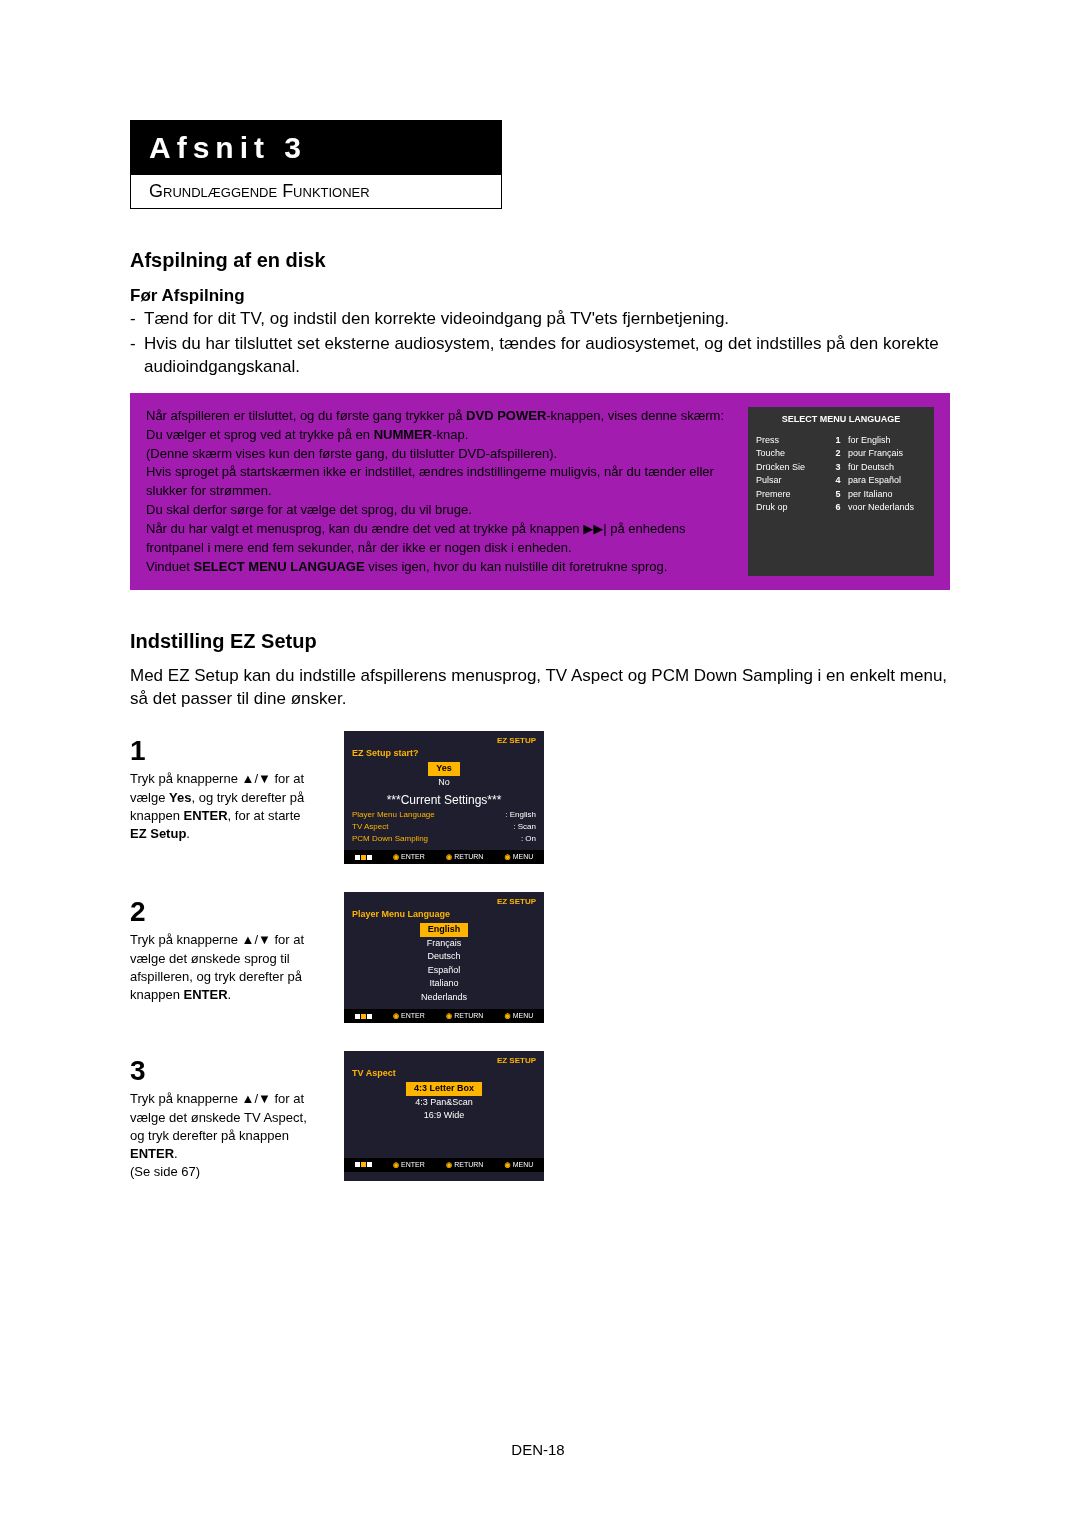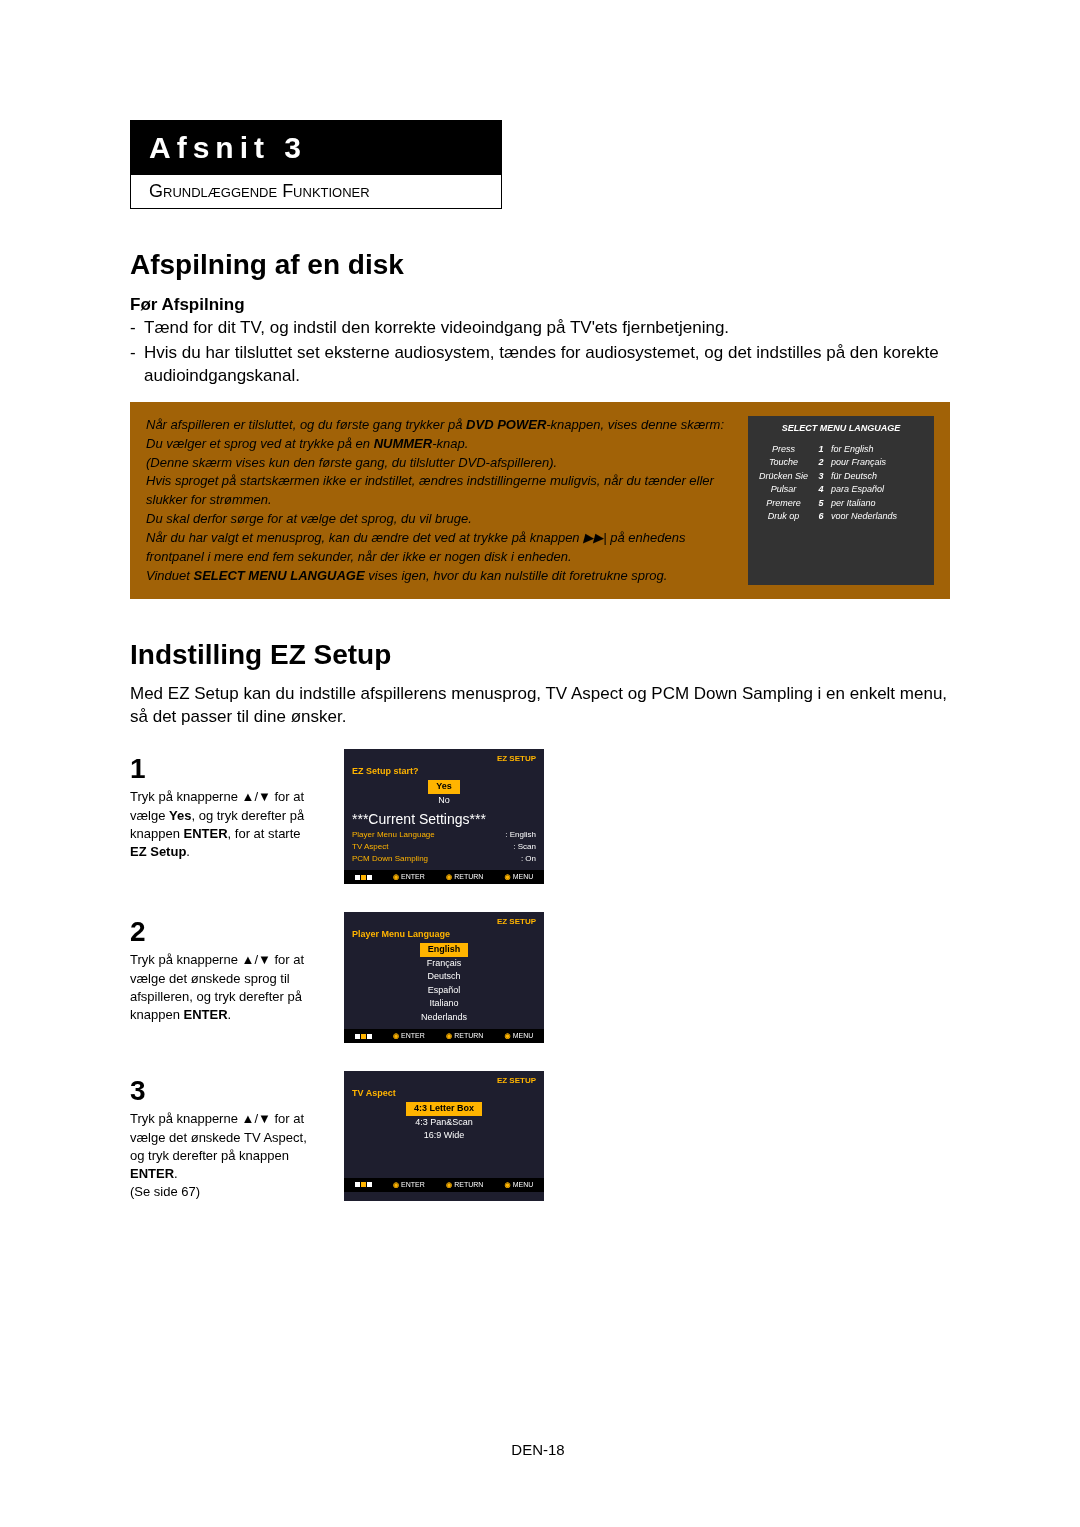--- a/index.html
+++ b/index.html
@@ -26,21 +26,21 @@
     letter-spacing: 6px;
     font-size: 30px;
     padding: 10px 18px;
   }
   .section-sub {
     font-variant: small-caps;
     font-size: 18px;
     padding: 6px 18px;
   }
   .h1 {
-    font-size: 28px;
+    font-size: 20px;
     font-weight: bold;
     margin-top: 40px;
     margin-bottom: 12px;
     font-family: Arial, Helvetica, sans-serif;
   }
   .h2 {
     font-size: 17px;
     font-weight: bold;
     margin-top: 14px;
   }
@@ -52,28 +52,27 @@
     display: flex;
     font-size: 17px;
     line-height: 1.35;
     margin-top: 2px;
   }
   .li span.dash {
     width: 14px;
     flex: 0 0 14px;
   }
   .gray-box {
-    background: #a16207;
+    background: #a21caf;
     padding: 14px 16px;
     margin-top: 14px;
     display: flex;
     gap: 8px;
     font-size: 13px;
     line-height: 1.45;
-    font-style: italic;
   }
   .gray-box .left {
     flex: 1;
   }
   
   .lang-menu {
     background: #333;
     color: #fff;
     font-size: 10px;
     width: 170px;
@@ -84,21 +83,21 @@
     font-weight: bold;
     font-size: 9px;
     margin-bottom: 8px;
   }
   .lang-row {
     display: flex;
     justify-content: space-between;
     font-size: 9px;
     line-height: 1.5;
   }
-  .lang-row .l { width: 55px; text-align: center; margin-right: 5px;}
+  .lang-row .l { width: 55px; text-align: left; margin-right: 22px;}
   .lang-row .n { width: 10px; text-align: center; font-weight: bold;}
   .lang-row .r { flex:1; margin-left: 5px;}
   
   .steps {
     margin-top: 20px;
   }
   .step {
     display: flex;
     gap: 24px;
     margin-bottom: 28px;
@@ -142,23 +141,23 @@
     line-height:1.5;
   }
   .ez-opts .sel {
     background:#ffb400;
     color:#000;
     display:inline-block;
     padding:0 8px;
     font-weight:bold;
   }
   .ez-cur {
-    text-align:left;
+    text-align:center;
     color:#fff;
-    font-size:14px;
+    font-size:12px;
     margin:4px 0 2px;
   }
   .ez-row {
     display:flex;
     justify-content:space-between;
     color:#ffb400;
     font-size:8px;
     line-height:1.5;
   }
   .ez-row .v { color:#fff; }

